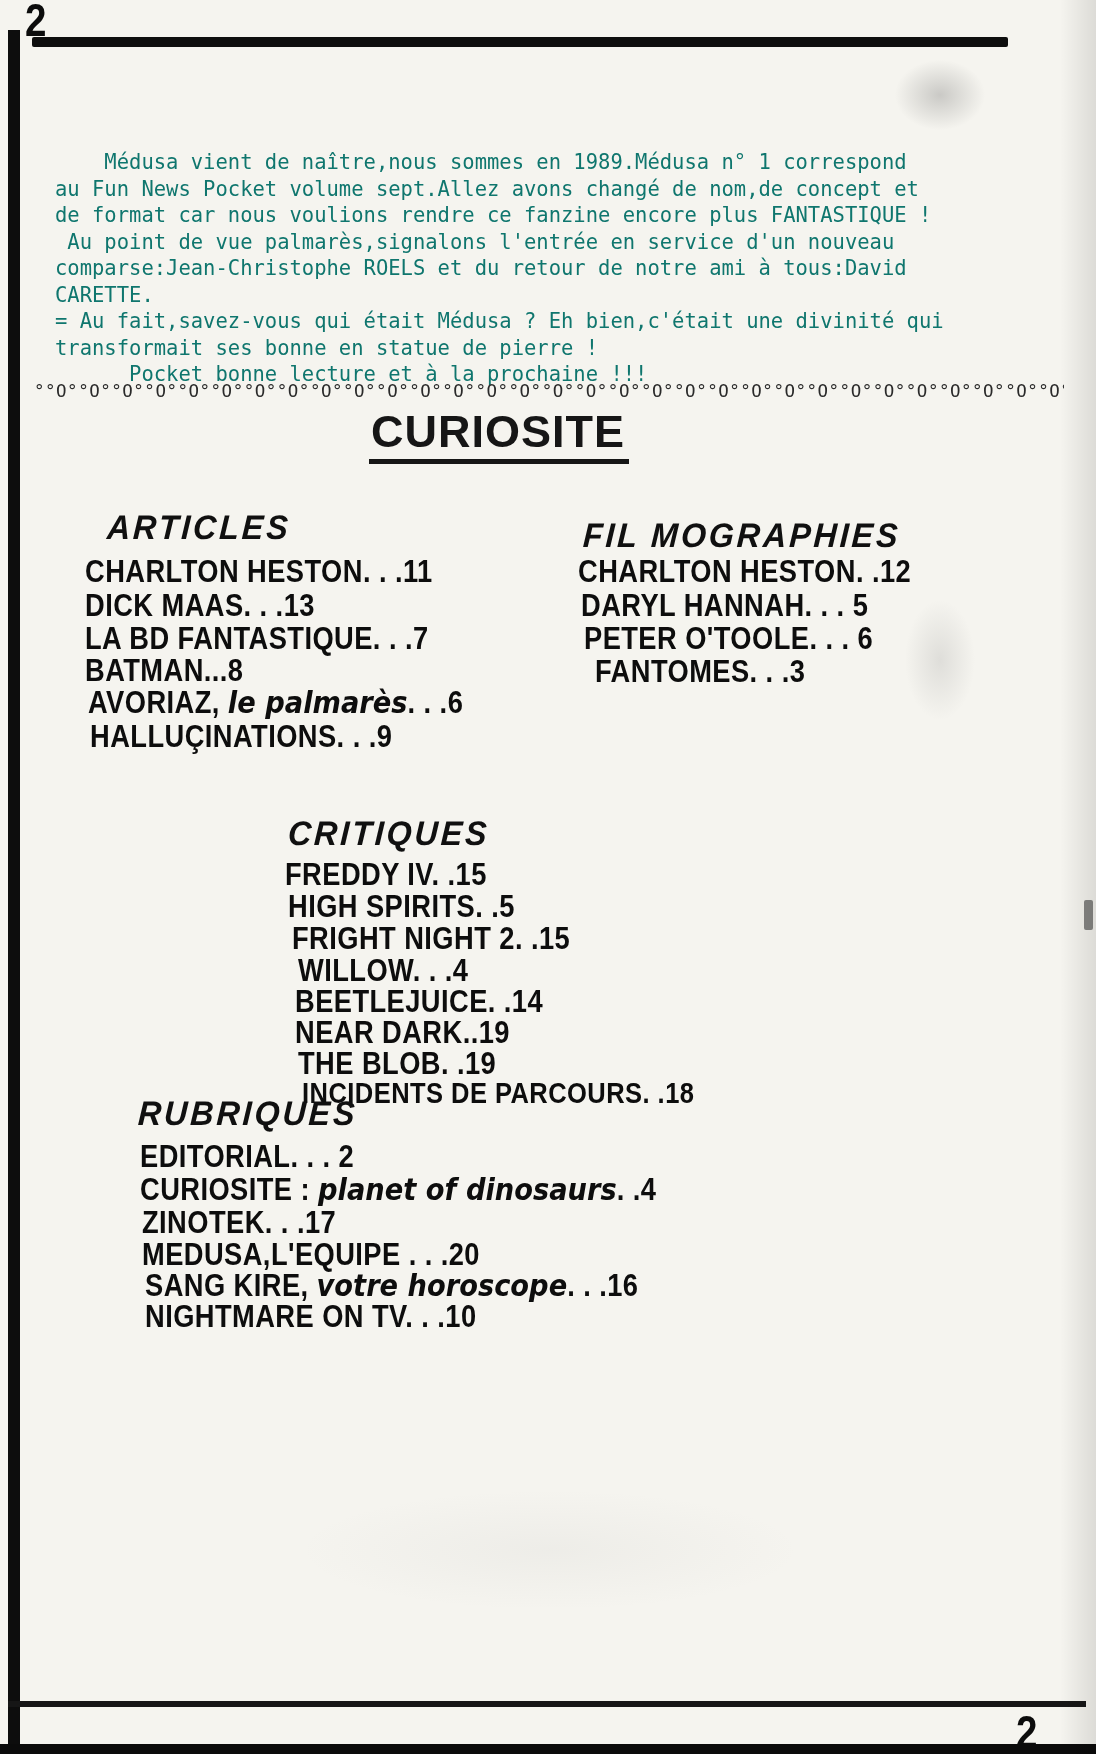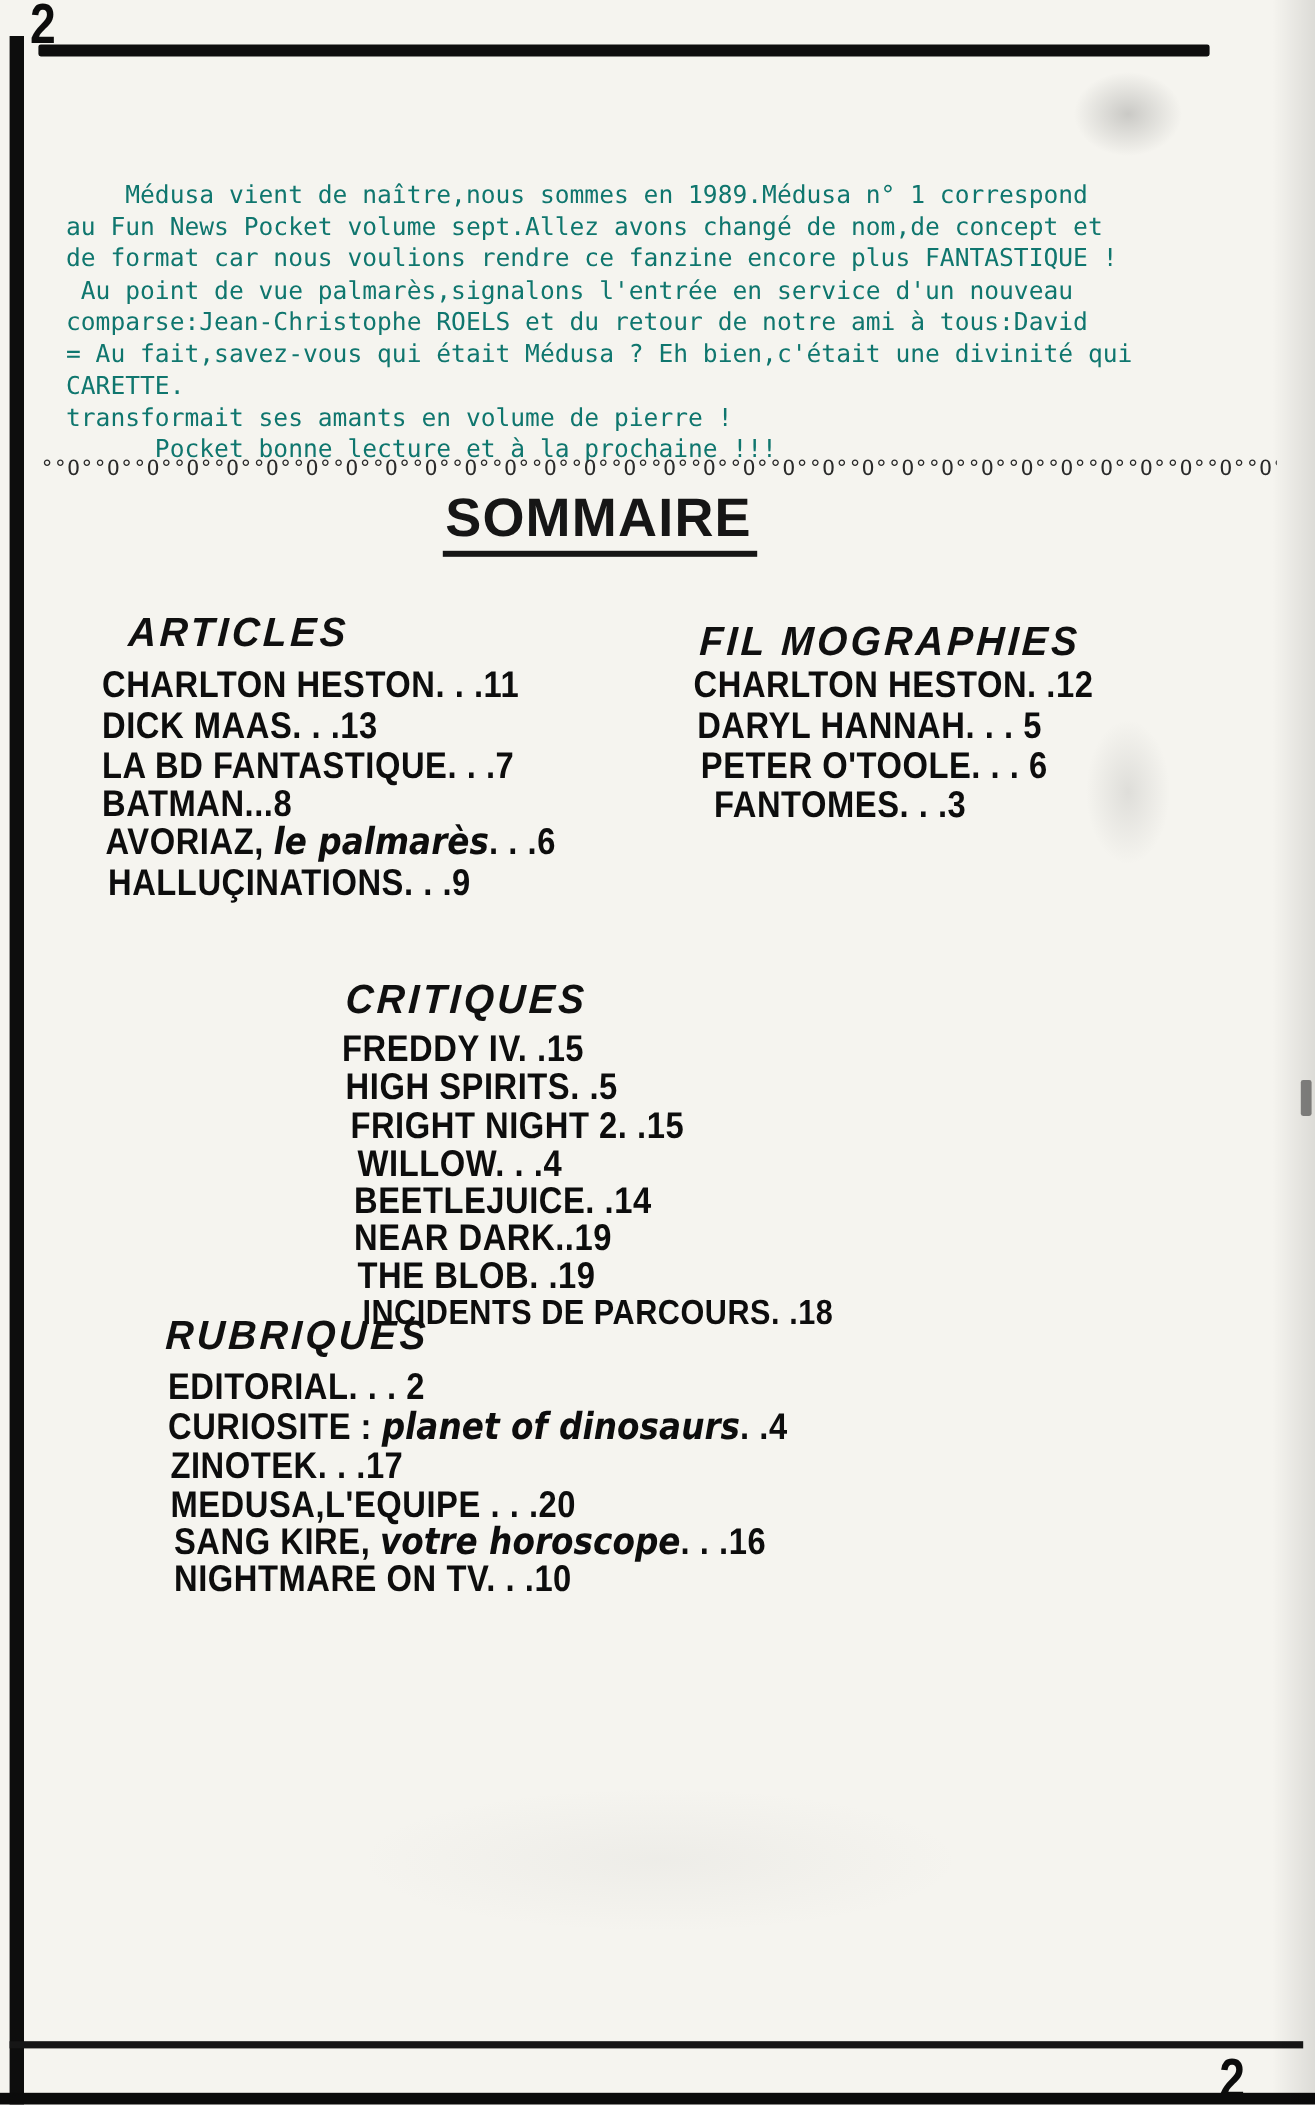--- a/index.html
+++ b/index.html
@@ -79,29 +79,29 @@
 
   <div class="corner-num tl">2</div>
 
 
   <div class="edito-body">
     <div class="tw-line">    Médusa vient de naître,nous sommes en 1989.Médusa n° 1 correspond</div>
     <div class="tw-line">au Fun News Pocket volume sept.Allez avons changé de nom,de concept et</div>
     <div class="tw-line">de format car nous voulions rendre ce fanzine encore plus FANTASTIQUE !</div>
     <div class="tw-line"> Au point de vue palmarès,signalons l'entrée en service d'un nouveau</div>
     <div class="tw-line">comparse:Jean-Christophe ROELS et du retour de notre ami à tous:David</div>
+    <div class="tw-line">CARETTE.</div>
     <div class="tw-line">= Au fait,savez-vous qui était Médusa ? Eh bien,c'était une divinité qui</div>
-    <div class="tw-line">CARETTE.</div>
-    <div class="tw-line">transformait ses amants en volume de pierre !</div>
+    <div class="tw-line">transformait ses bonne en statue de pierre !</div>
     <div class="tw-line">      Pocket bonne lecture et à la prochaine !!!</div>
   </div>
 
   <div class="divider">°°O°°O°°O°°O°°O°°O°°O°°O°°O°°O°°O°°O°°O°°O°°O°°O°°O°°O°°O°°O°°O°°O°°O°°O°°O°°O°°O°°O°°O°°O°°O°°O°°O°°</div>
 
-  <div class="sommaire-title">SOMMAIRE</div>
+  <div class="sommaire-title">CURIOSITE</div>
 
   <div class="toc-header" style="left:107px;top:508px;">ARTICLES</div>
   <div class="toc-item" style="left:85px;top:553px;"><span>CHARLTON HESTON. . .11</span><span class="it"></span><span></span></div>
   <div class="toc-item" style="left:85px;top:587px;"><span>DICK MAAS. . .13</span><span class="it"></span><span></span></div>
   <div class="toc-item" style="left:85px;top:620px;"><span>LA BD FANTASTIQUE. . .7</span><span class="it"></span><span></span></div>
   <div class="toc-item" style="left:85px;top:652px;"><span>BATMAN...8</span><span class="it"></span><span></span></div>
   <div class="toc-item" style="left:88px;top:684px;"><span>AVORIAZ, </span><span class="it">le palmarès</span><span>. . .6</span></div>
   <div class="toc-item" style="left:90px;top:718px;"><span>HALLUÇINATIONS. . .9</span><span class="it"></span><span></span></div>
 
   <div class="toc-header" style="left:583px;top:516px;">FIL MOGRAPHIES</div>

